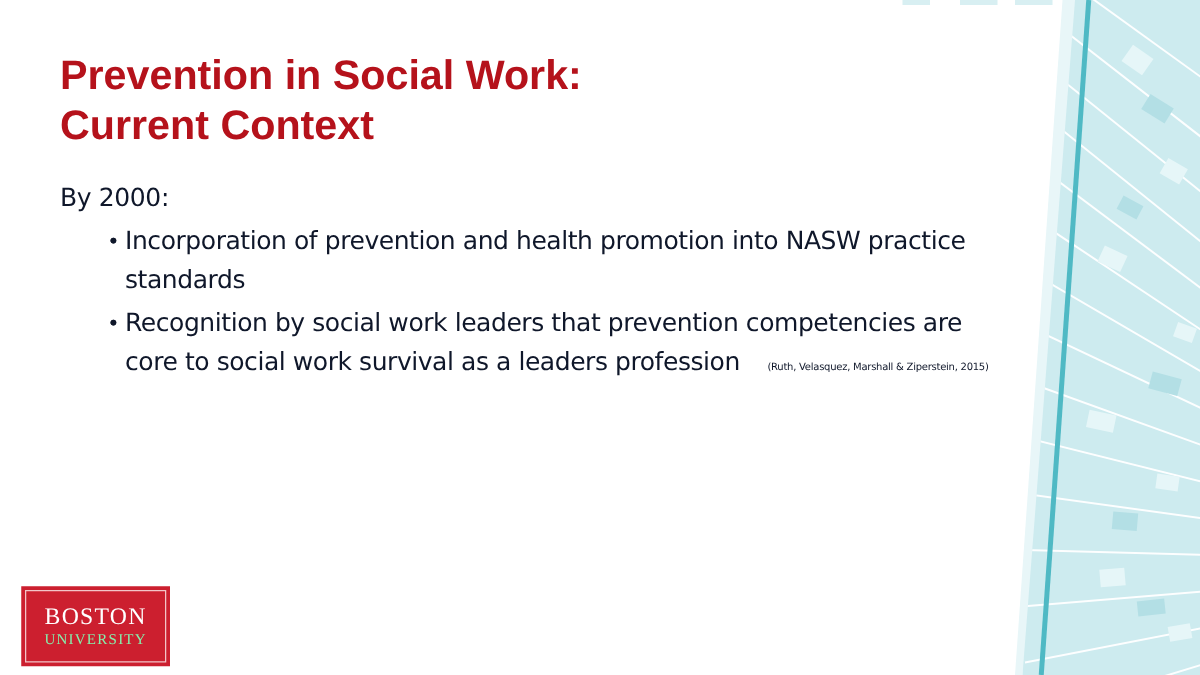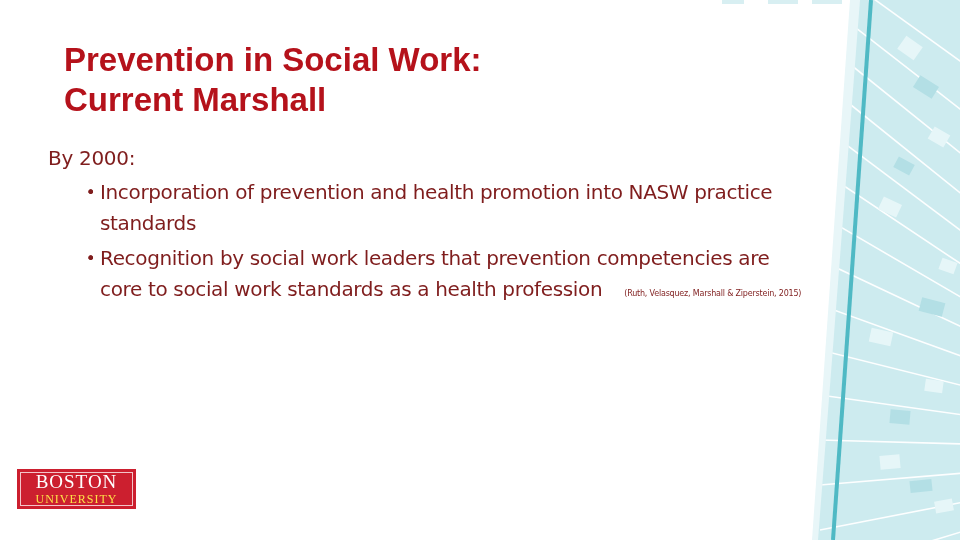--- a/index.html
+++ b/index.html
@@ -7,62 +7,62 @@
     width: 960px; height: 540px; overflow: hidden; position: relative;
     background: #ffffff;
     font-family: "Liberation Sans", sans-serif;
   }
   .slide { position: absolute; inset: 0; width: 960px; height: 540px; }
 
   
   .deco { position: absolute; left: 0; top: 0; width: 960px; height: 540px; pointer-events: none; }
 
   .title {
-    position: absolute; left: 64px; top: 40px; width: 700px;
+    position: absolute; left: 48px; top: 40px; width: 700px;
     color: #b5121b;
     font-family: "Liberation Sans", sans-serif;
     font-weight: bold; font-size: 33px; line-height: 40px;
     margin: 0;
   }
   .title span { display: block; }
 
   .body {
     position: absolute; left: 48px; top: 143px; width: 760px;
     font-family: "DejaVu Sans", sans-serif;
-    color: #7f1d1d;
+    color: #0f172a;
   }
   .intro { font-size: 20px; line-height: 30px; margin: 0 0 2px 0; letter-spacing: -0.3px; }
   .bullets { list-style: none; margin: 0; padding: 0; }
   .bullets li {
     position: relative; padding-left: 52px;
     font-size: 20px; line-height: 31px;
     letter-spacing: -0.35px;
     margin-bottom: 4px;
   }
   .bullets li .dot {
     position: absolute; left: 38px; top: 0; font-size: 16px;
   }
   .cite { font-size: 8px; letter-spacing: -0.2px; margin-left: 16px; }
 
   .logo {
-    position: absolute; left: 17px; top: 469px; width: 119px; height: 40px;
+    position: absolute; left: 17px; top: 469px; width: 119px; height: 64px;
     background: #cc1f2f;
     box-sizing: border-box;
   }
   .logo-inner {
     position: absolute; left: 3px; top: 3px; right: 3px; bottom: 3px;
     border: 1px solid #f3c4c8;
     display: flex; flex-direction: column; align-items: center; justify-content: center;
   }
   .logo-line1 {
     font-family: "Liberation Serif", serif; color: #ffffff;
     font-size: 19px; letter-spacing: 1px; line-height: 20px;
   }
   .logo-line2 {
-    font-family: "Liberation Serif", serif; color: #fde047;
+    font-family: "Liberation Serif", serif; color: #86efac;
     font-size: 12px; letter-spacing: 1px; line-height: 14px;
   }
 </style>
 </head>
 <body>
 
 <div class="slide">
 
   <svg class="deco" viewBox="0 0 960 540" xmlns="http://www.w3.org/2000/svg">
     <defs>
@@ -116,39 +116,39 @@
 
     <g fill="#d8eff2">
       <rect x="722" y="0" width="22" height="4"></rect>
       <rect x="768" y="0" width="30" height="4"></rect>
       <rect x="812" y="0" width="30" height="4"></rect>
     </g>
   </svg>
 
   <h1 class="title">
     <span>Prevention in Social Work:</span>
-    <span>Current Marshall</span>
+    <span>Current Context</span>
   </h1>
 
   <div class="body">
     <p class="intro">By 2000:</p>
     <ul class="bullets">
       <li>
         <span class="dot">•</span>
       </li>
       <li>
         <span class="dot">•</span>
         <span>Incorporation of prevention and health promotion into NASW practice standards</span>
       </li>
       <li>
         <span class="dot">•</span>
       </li>
       <li>
         <span class="dot">•</span>
-        <span>Recognition by social work leaders that prevention competencies are core to social work standards as a health profession</span>
+        <span>Recognition by social work leaders that prevention competencies are core to social work survival as a leaders profession</span>
         <span class="cite">(Ruth, Velasquez, Marshall &amp; Ziperstein, 2015)</span>
       </li>
     </ul>
   </div>
 
   <div class="logo">
     <div class="logo-inner">
       <span class="logo-line1">BOSTON</span>
       <span class="logo-line2">UNIVERSITY</span>
     </div>

